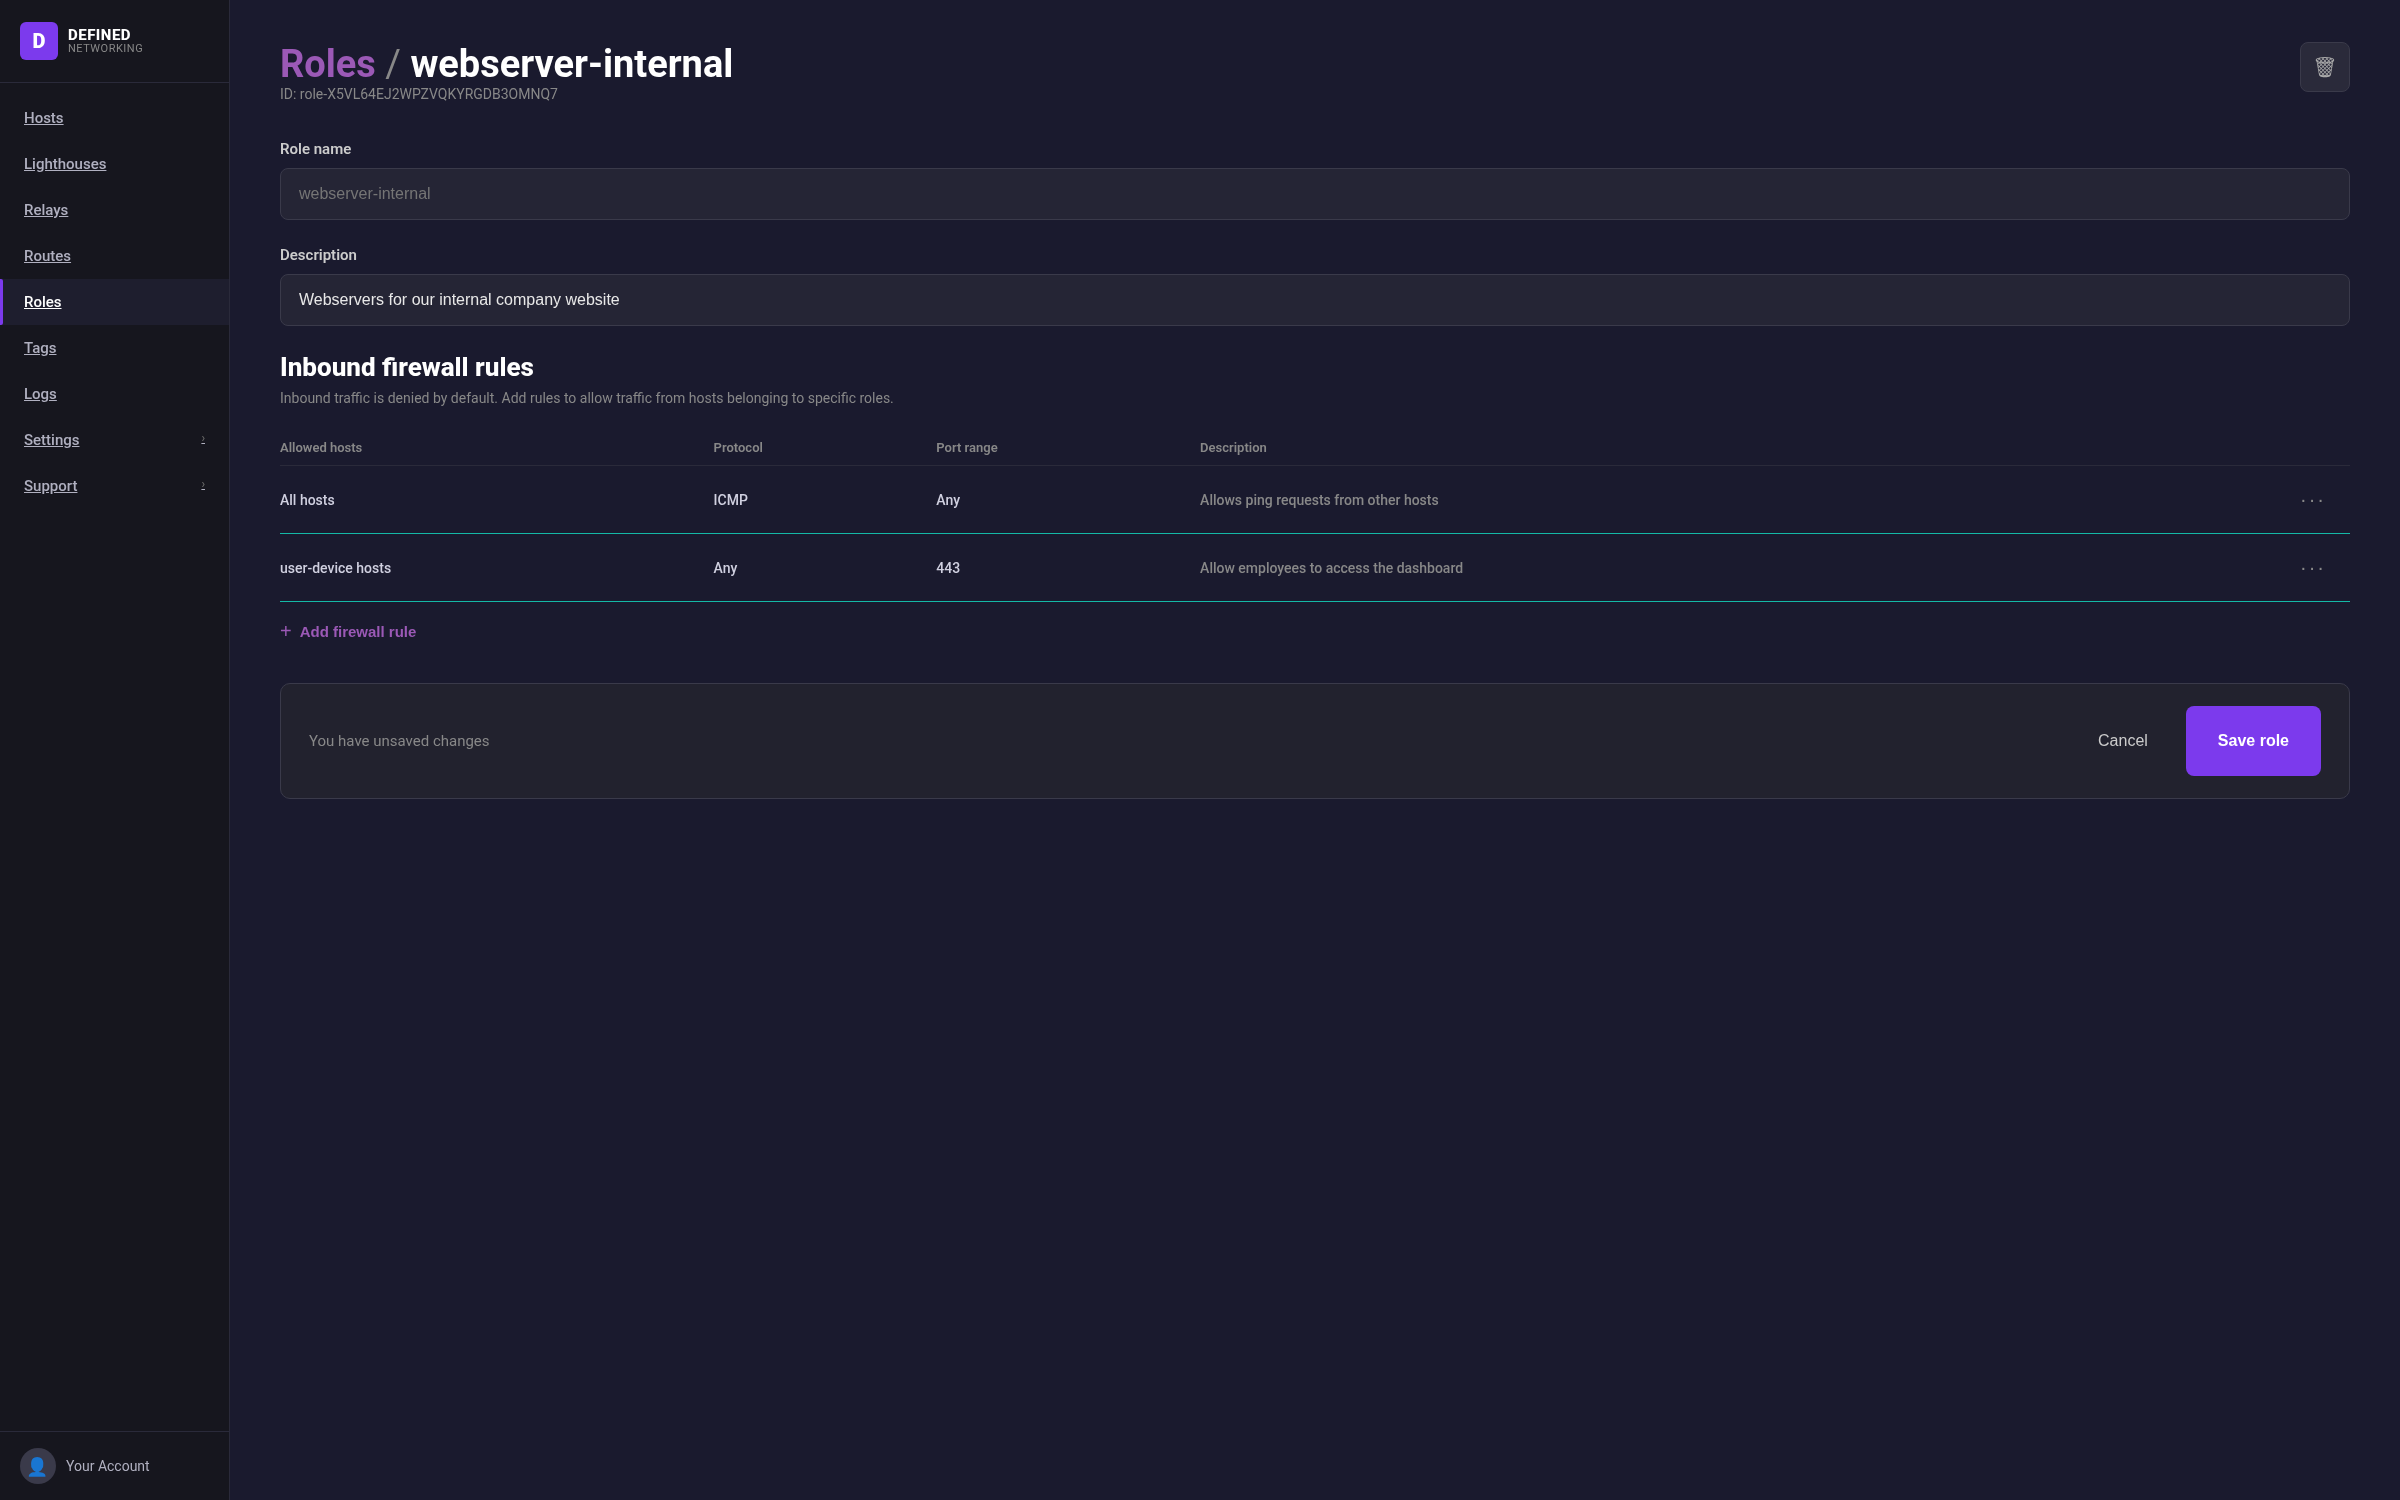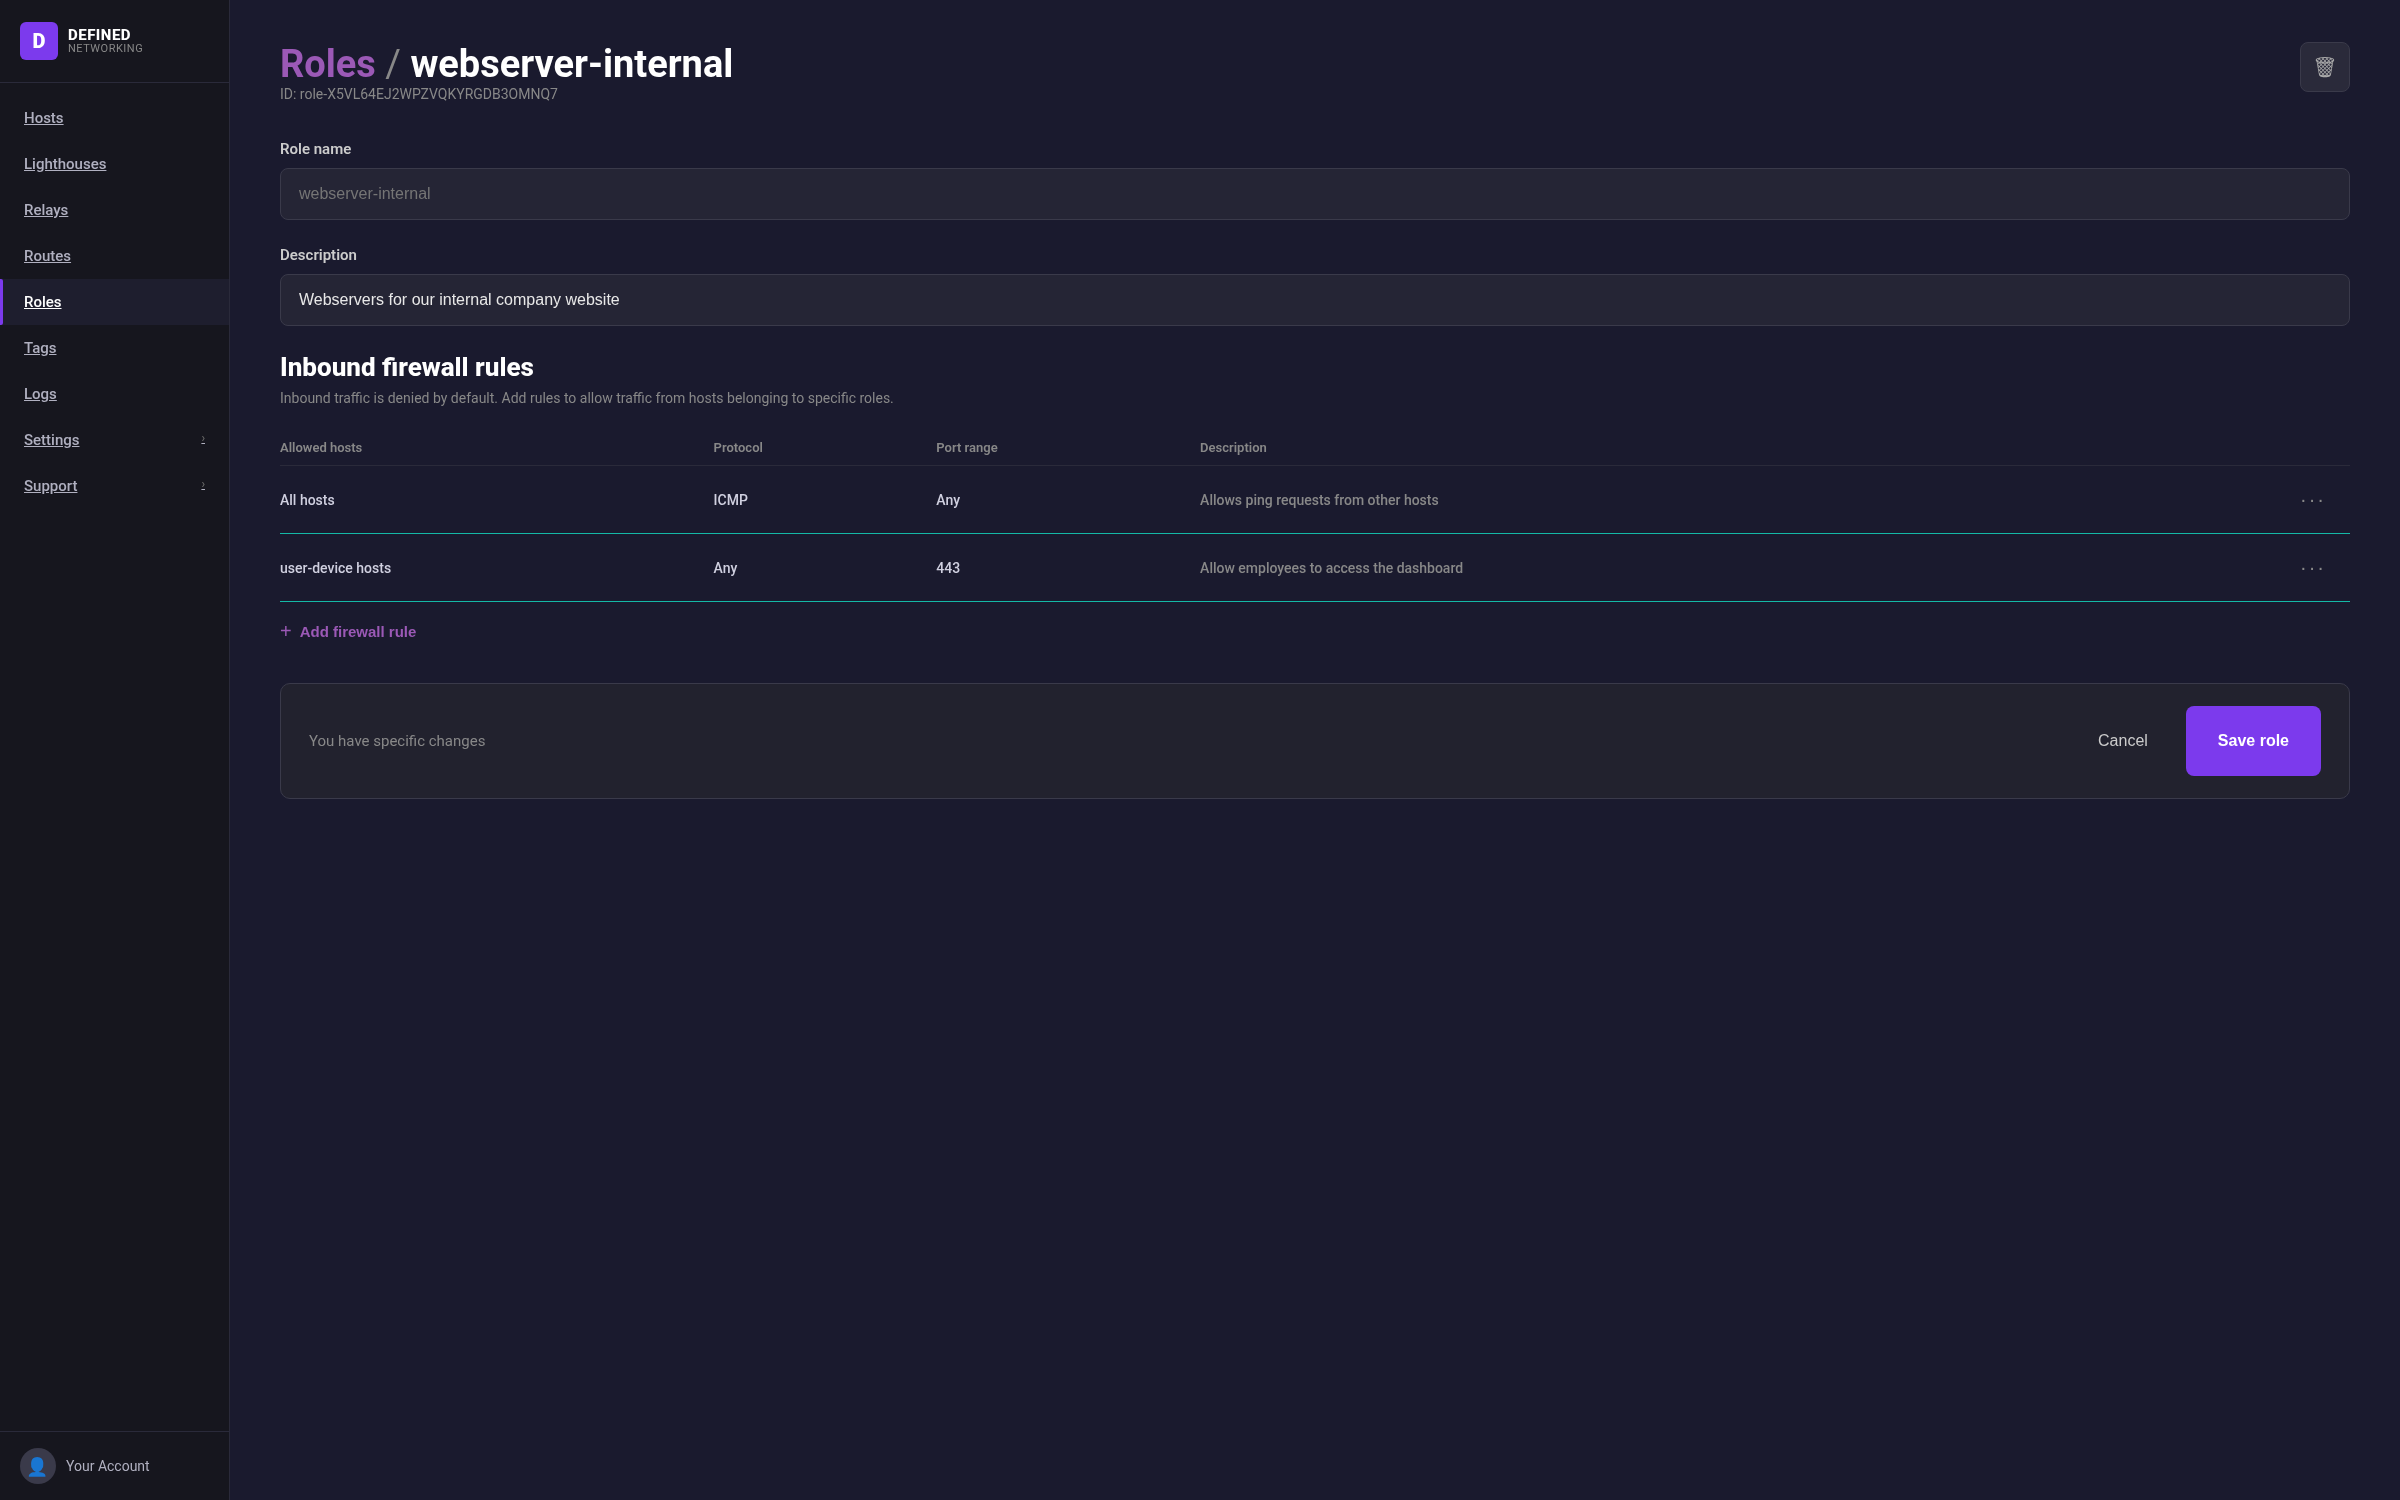--- a/index.html
+++ b/index.html
@@ -458,20 +458,20 @@
         </tbody>
     </table>
 
     <button class="add-rule-btn">
       <span class="plus-icon">+</span>
       <span>Add firewall rule</span>
     </button>
   </div>
 
   <div class="save-bar">
-    <span class="unsaved-text">You have specific changes</span>
+    <span class="unsaved-text">You have unsaved changes</span>
     <div class="save-actions">
       <button class="cancel-btn">Cancel</button>
       <button class="save-btn">Save role</button>
     </div>
   </div>
 
 </main>
 
 </body></html>

